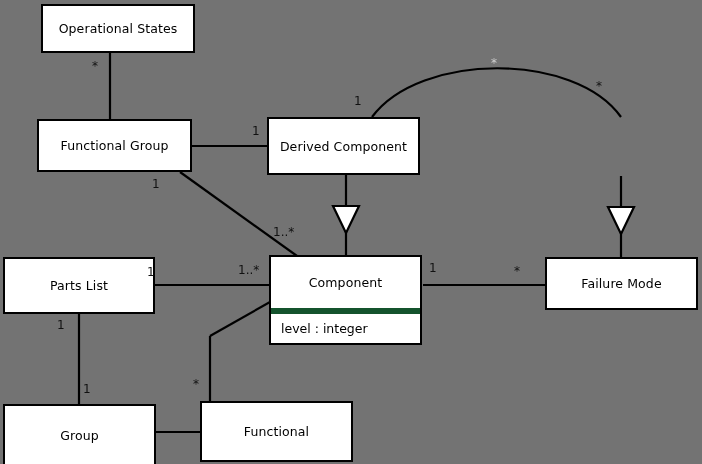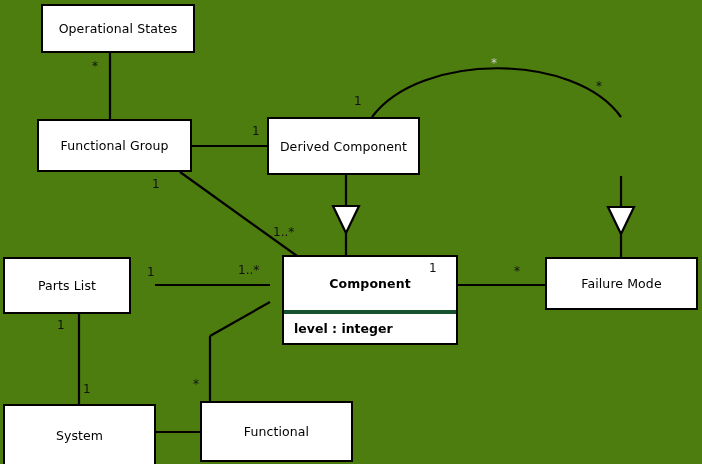--- a/index.html
+++ b/index.html
@@ -4,21 +4,21 @@
 <style>
   html, body {
     margin: 0;
     padding: 0;
     background: #ffffff;
   }
   #diagram-root {
     position: relative;
     width: 702px;
     height: 464px;
-    background: #4d7c0f;
+    background: #737373;
     overflow: hidden;
     font-family: "DejaVu Sans", "Liberation Sans", sans-serif;
   }
   .uml-class {
     position: absolute;
     box-sizing: border-box;
     border: 2px solid #000000;
     background: #ffffff;
     display: flex;
     flex-direction: column;
@@ -29,21 +29,21 @@
     display: flex;
     align-items: center;
     justify-content: center;
     font-size: 12.5px;
     color: #000000;
     letter-spacing: 0.1px;
     white-space: nowrap;
     padding: 0 4px;
   }
   .uml-attrs {
-    border-top: 4px solid #14532d;
+    border-top: 6px solid #14532d;
     display: flex;
     align-items: center;
     padding-left: 10px;
     height: 29px;
     font-size: 12.5px;
     color: #000000;
     white-space: nowrap;
   }
   .mult {
     position: absolute;
@@ -102,35 +102,35 @@
 
   <div class="uml-class" style="left:37px; top:119px; width:155px; height:53px;">
     <div class="uml-name">Functional Group</div>
   </div>
 
   <div class="uml-class" style="left:267px; top:117px; width:153px; height:58px;">
     <div class="uml-name">Derived Component</div>
   </div>
 
 
-  <div class="uml-class" style="left:3px; top:257px; width:128px; height:57px;">
+  <div class="uml-class" style="left:3px; top:257px; width:152px; height:57px;">
     <div class="uml-name">Parts List</div>
   </div>
 
-  <div class="uml-class" style="left:282px; top:255px; width:176px; height:90px;font-weight:bold;">
+  <div class="uml-class" style="left:269px; top:255px; width:153px; height:90px;">
     <div class="uml-name">Component</div>
     <div class="uml-attrs">level : integer</div>
   </div>
 
   <div class="uml-class" style="left:545px; top:257px; width:153px; height:53px;">
     <div class="uml-name">Failure Mode</div>
   </div>
 
   <div class="uml-class" style="left:3px; top:404px; width:153px; height:62px;">
-    <div class="uml-name">System</div>
+    <div class="uml-name">Group</div>
   </div>
 
   <div class="uml-class" style="left:200px; top:401px; width:153px; height:61px;">
     <div class="uml-name">Functional</div>
   </div>
 
   <div class="mult" style="left:92px; top:60px;">*</div>
   <div class="mult" style="left:252px; top:125px;">1</div>
   <div class="mult" style="left:152px; top:178px;">1</div>
   <div class="mult" style="left:354px; top:95px;">1</div>

